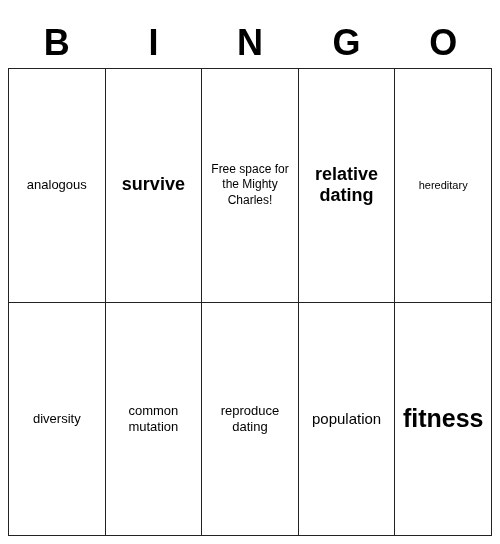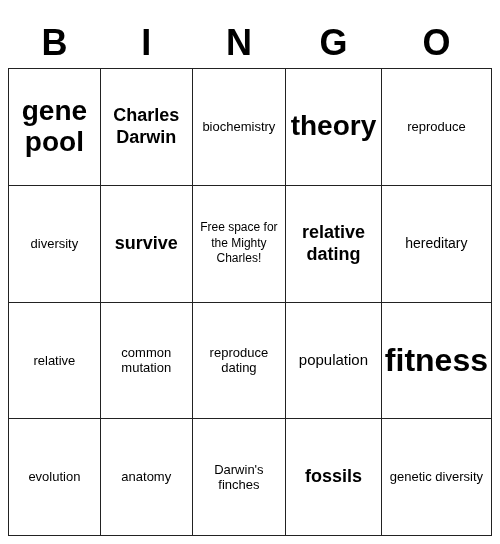--- a/index.html
+++ b/index.html
@@ -48,41 +48,27 @@
     <tr id="title-row">
     <th style="font-size: 36px; font-weight: bold; text-align: center; padding: 4px; border: none;">B</th>
         <th style="font-size: 36px; font-weight: bold; text-align: center; padding: 4px; border: none;">I</th>
         <th style="font-size: 36px; font-weight: bold; text-align: center; padding: 4px; border: none;">N</th>
         <th style="font-size: 36px; font-weight: bold; text-align: center; padding: 4px; border: none;">G</th>
         <th style="font-size: 36px; font-weight: bold; text-align: center; padding: 4px; border: none;">O</th>
       </tr>
   </thead>
   <tbody id="grid-body">
       <tr>
-        <td style="font-size: 28px; font-weight: bold; line-height: 1.1;">gene pool</td>
-        <td style="font-size: 18px; font-weight: bold; line-height: 1.2;">Charles Darwin</td>
-        <td style="font-size: 13px; line-height: 1.2;">biochemistry</td>
-        <td style="font-size: 28px; font-weight: bold; line-height: 1.1;">theory</td>
-        <td style="font-size: 13px; line-height: 1.2;">reproduce</td>
+        <td style="font-size: 13px; line-height: 1.2;">analogous</td>
+        <td style="font-size: 18px; font-weight: bold; line-height: 1.2;">survive</td>
+        <td style="font-size: 12px; line-height: 1.3;">Free space for the Mighty Charles!</td>
+        <td style="font-size: 18px; font-weight: bold; line-height: 1.2;">relative dating</td>
+        <td style="font-size: 11px; line-height: 1.2; border-radius: 10px;">hereditary</td>
       </tr>
       <tr>
         <td style="font-size: 13px; line-height: 1.2;">diversity</td>
-        <td style="font-size: 18px; font-weight: bold; line-height: 1.2;">survive</td>
-        <td style="font-size: 12px; line-height: 1.3;">Free space for the Mighty Charles!</td>
-        <td style="font-size: 18px; font-weight: bold; line-height: 1.2;">relative dating</td>
-        <td style="font-size: 14px; line-height: 1.2; border-radius: 10px;">hereditary</td>
-      </tr>
-      <tr>
-        <td style="font-size: 13px; line-height: 1.2;">relative</td>
         <td style="font-size: 13px; line-height: 1.2;">common mutation</td>
         <td style="font-size: 13px; line-height: 1.2;">reproduce dating</td>
         <td style="font-size: 15px; line-height: 1.2;">population</td>
-        <td style="font-size: 32px; font-weight: bold; line-height: 1.1;">fitness</td>
-      </tr>
-      <tr>
-        <td style="font-size: 13px; line-height: 1.2;">evolution</td>
-        <td style="font-size: 13px; line-height: 1.2;">anatomy</td>
-        <td style="font-size: 13px; line-height: 1.2;">Darwin's finches</td>
-        <td style="font-size: 18px; font-weight: bold; line-height: 1.2;">fossils</td>
-        <td style="font-size: 13px; line-height: 1.2;">genetic diversity</td>
+        <td style="font-size: 25px; font-weight: bold; line-height: 1.1;">fitness</td>
       </tr>
     </tbody>
 </table>
 
 </body></html>

